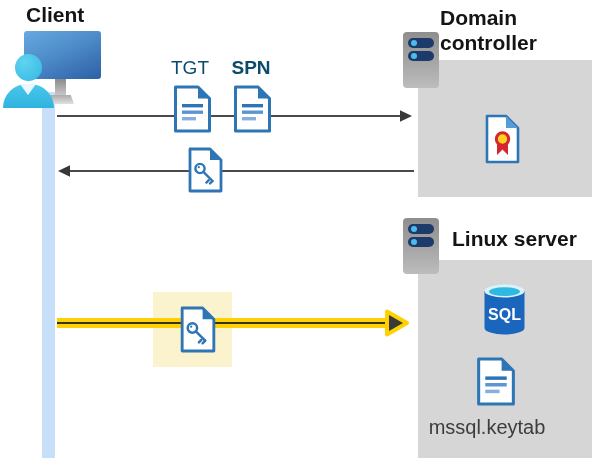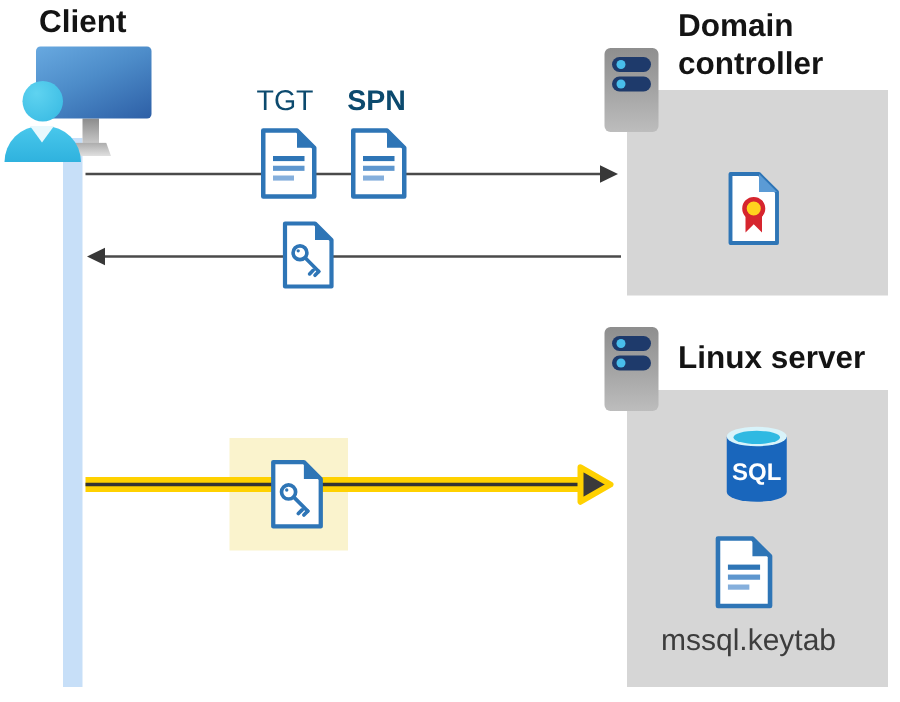--- a/index.html
+++ b/index.html
@@ -7,25 +7,25 @@
     position:relative; width:600px; height:468px; background:#ffffff;
     font-family:"Liberation Sans", sans-serif; overflow:hidden;border-radius:21px;
   }
   .abs { position:absolute; }
 
   
   .heading { font-weight:bold; color:#141414; font-size:21px; line-height:25px; }
   .sublabel { color:#0c4a6e; font-size:19px; }
 
   .client-label  { left:26px;  top:2px; }
-  .dc-label      { left:452px; top:5px;  width:148px; }
+  .dc-label      { left:440px; top:5px;  width:148px; }
   .linux-label   { left:452px; top:226px; width:148px; }
   .tgt-label     { left:166px; top:57px; width:48px; text-align:center; }
   .spn-label     { left:227px; top:57px; width:48px; text-align:center;font-weight:bold; }
-  .keytab-label  { left:412px; top:416px; width:174px; text-align:center; font-size:20px; color:#3D3D3D; }
+  .keytab-label  { left:400px; top:416px; width:174px; text-align:center; font-size:20px; color:#3D3D3D; }
 
   
   .lifeline  { left:42px; top:92px; width:13px; height:366px; background:#C7DFF8; z-index:1; }
   .monitor   { left:24px; top:31px; width:77px; height:48px; border-radius:3px;
                background:linear-gradient(155deg,#68A9E0 0%,#4D8CC9 45%,#2D5FA6 100%); z-index:3; }
   .stand-neck{ left:55px; top:79px; width:11px; height:17px;
                background:linear-gradient(180deg,#8C8C8C,#C9C9C9); z-index:2; }
   .stand-base{ left:47px; top:95px; width:27px; height:9px;
                background:linear-gradient(180deg,#ABABAB,#E0E0E0);
                clip-path:polygon(12% 0,88% 0,100% 100%,0 100%); z-index:2; }

